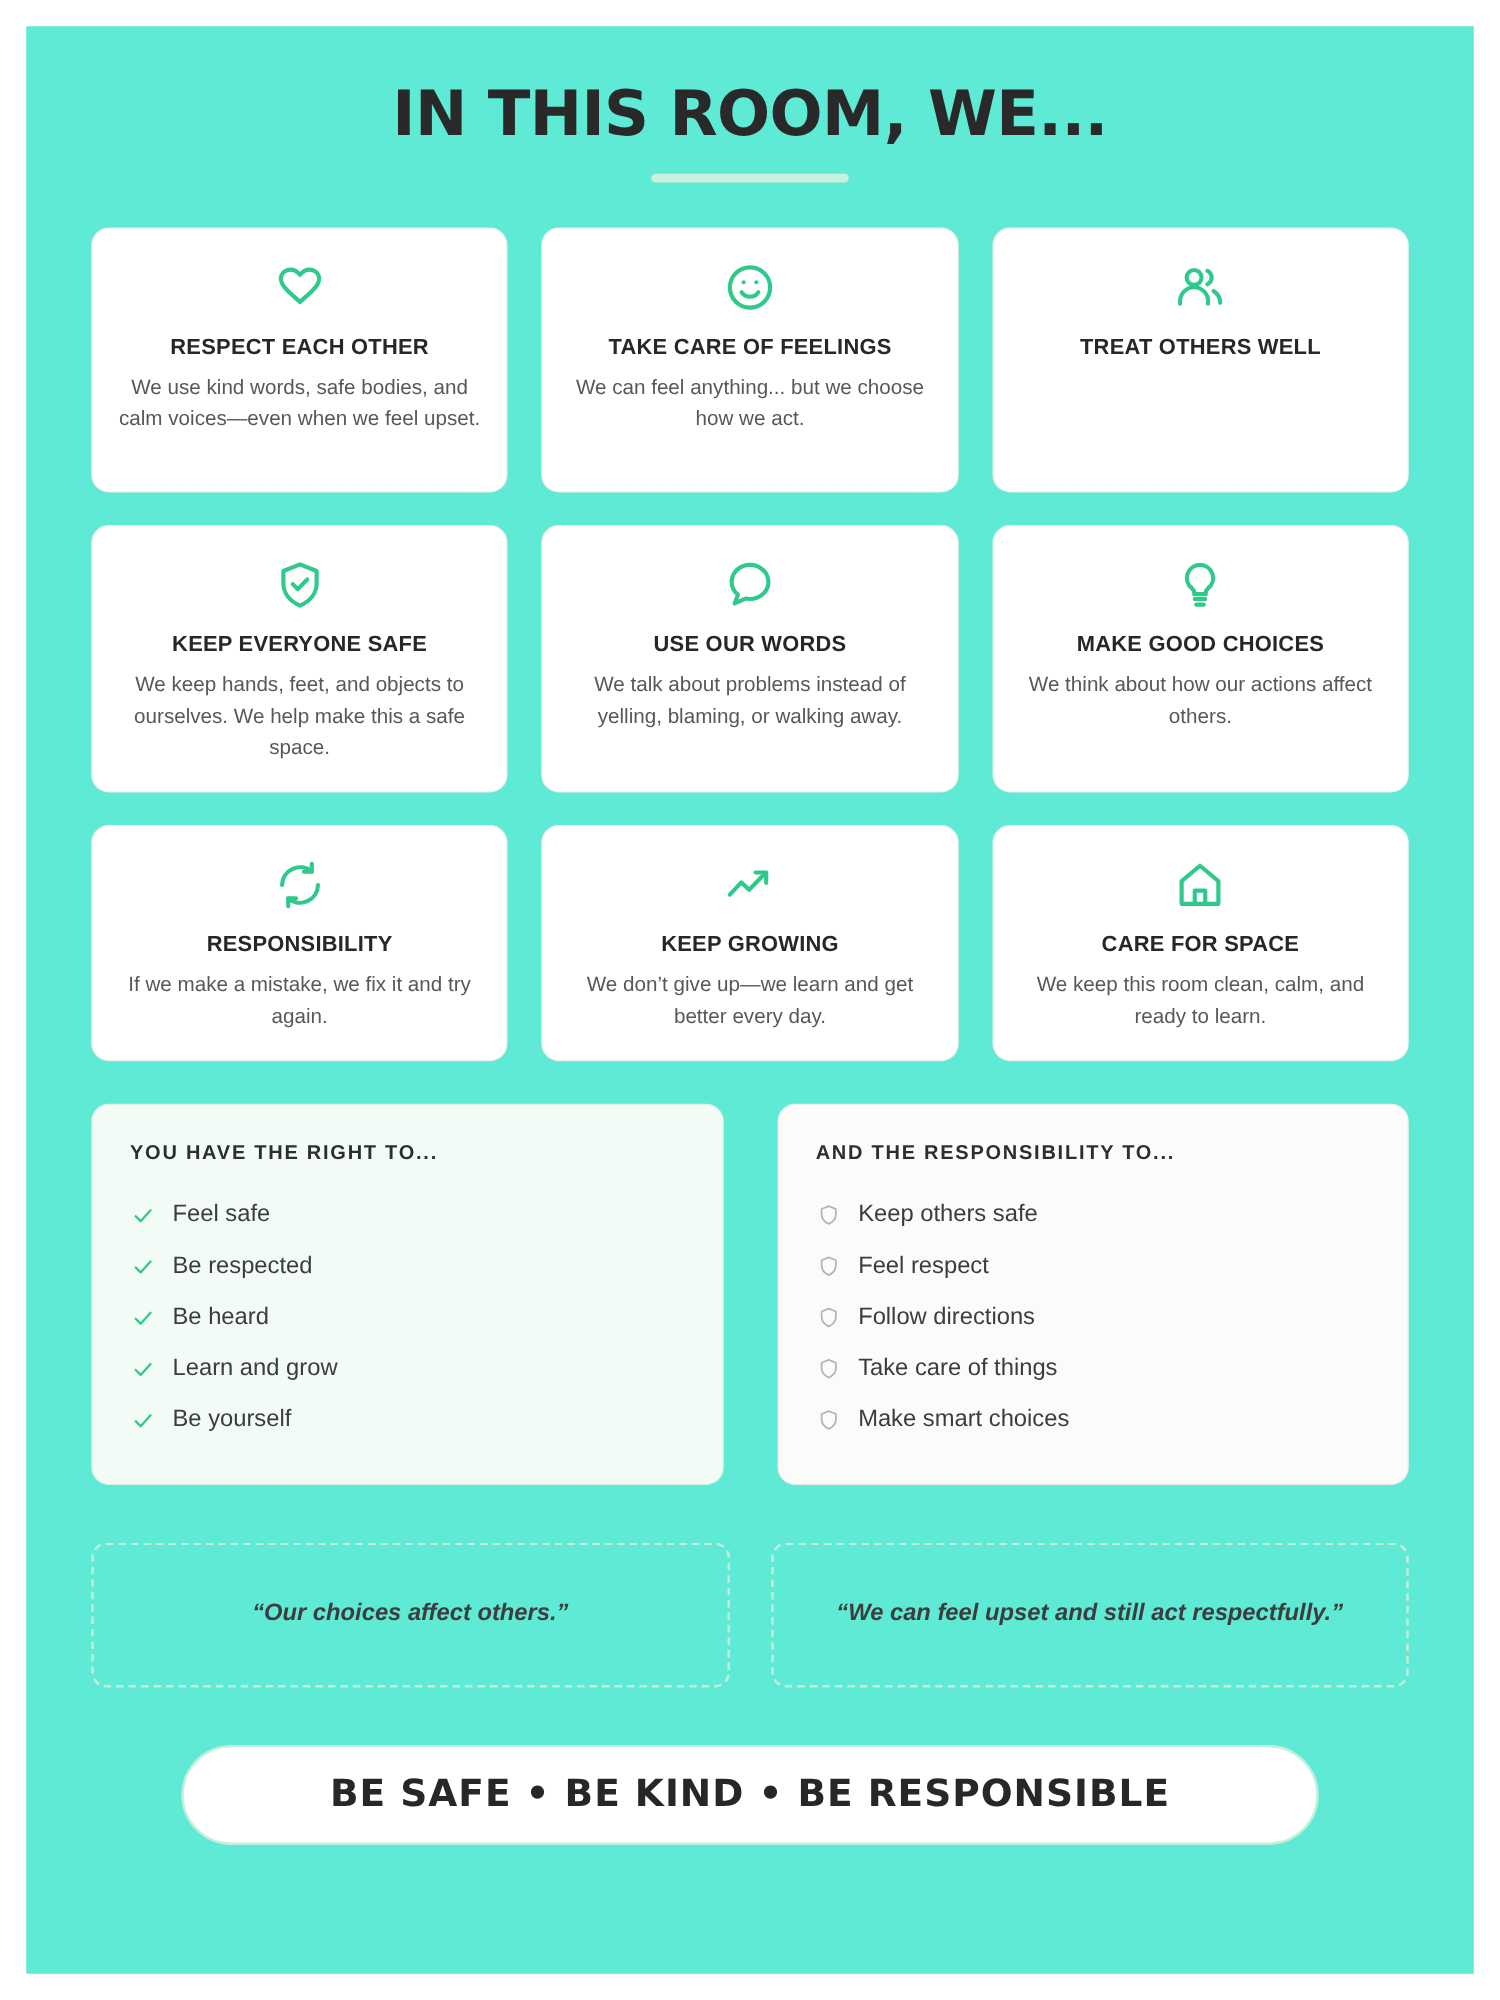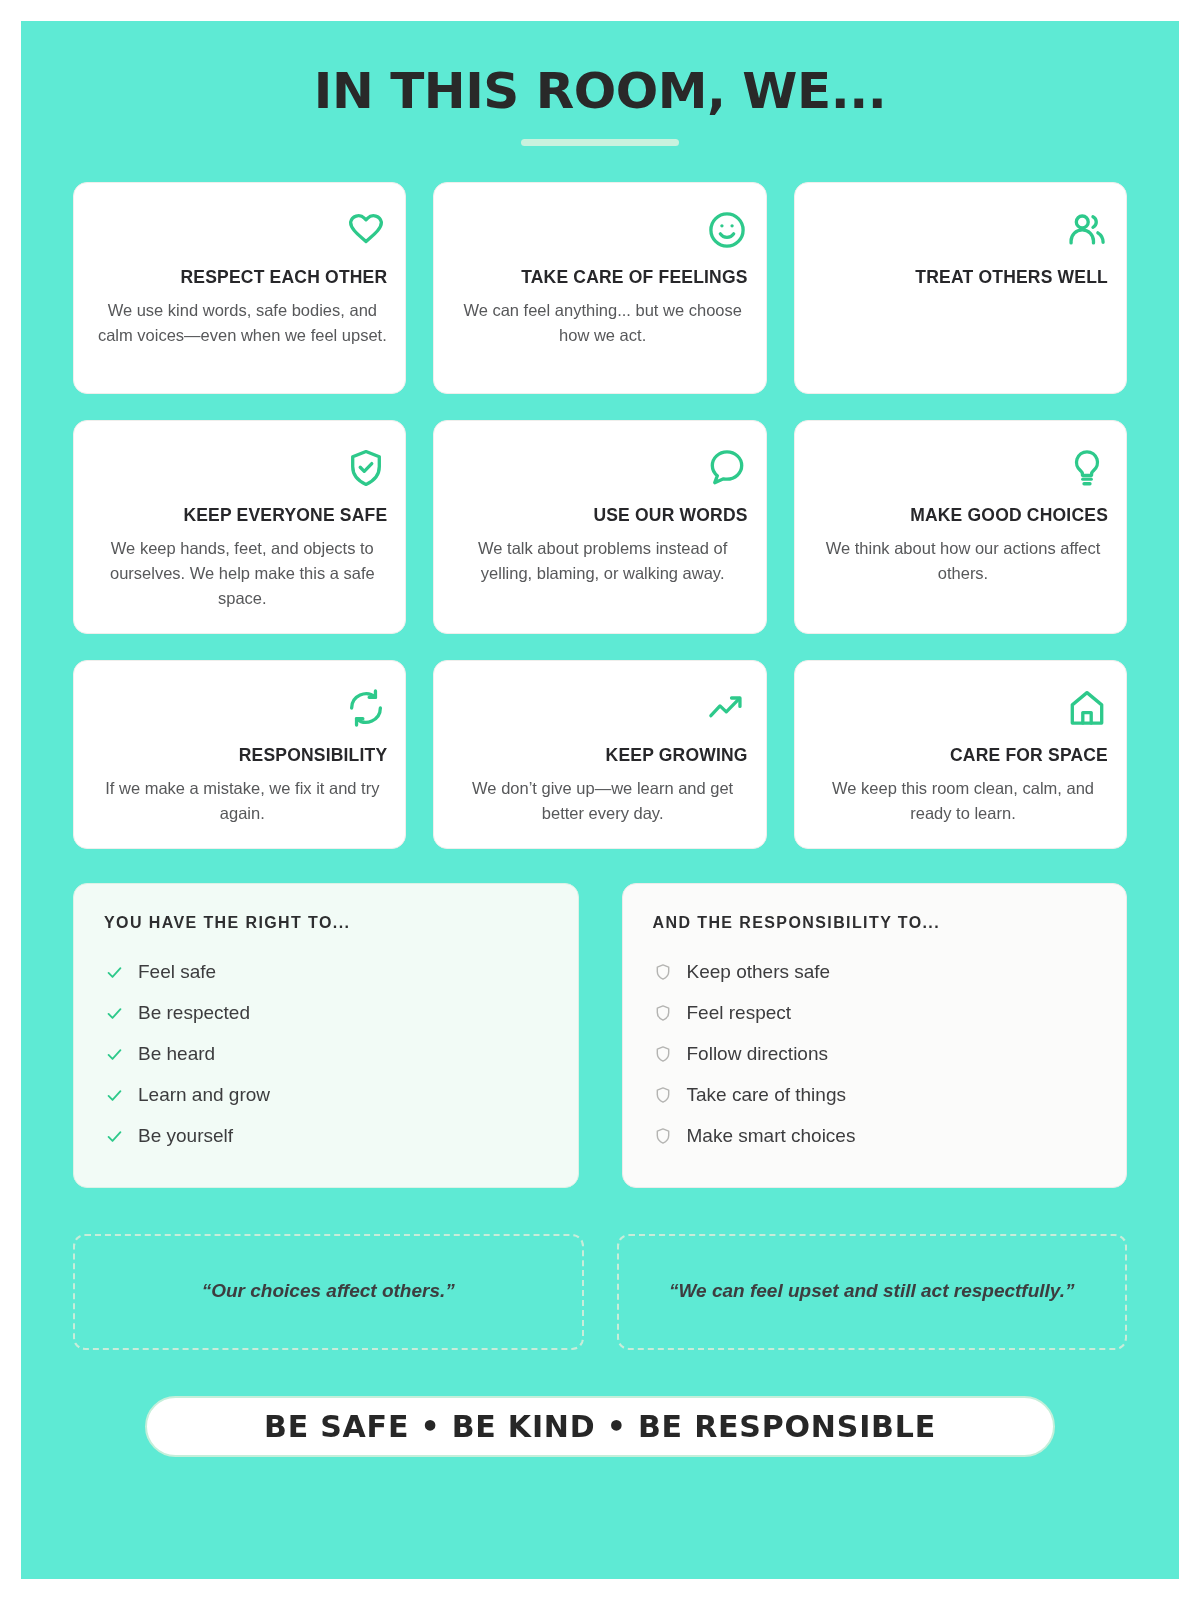--- a/index.html
+++ b/index.html
@@ -54,21 +54,21 @@
   }
 
   .card {
     background: #ffffff;
     border: 1px solid #efefec;
     border-radius: 14px;
     padding: 24px 18px 22px 18px;
     text-align: center;
     display: flex;
     flex-direction: column;
-    align-items: flex-end;
+    align-items: center;
   }
   .card.r1 { min-height: 212px; }
   .card.r2 { min-height: 212px; }
   .card.r3 { min-height: 180px; }
 
   .card-icon {
     height: 46px;
     display: flex;
     align-items: center;
     justify-content: center;
@@ -176,21 +176,21 @@
   .footer-wrap {
     margin-top: 46px;
     display: flex;
     justify-content: center;
   }
 
   .footer-banner {
     background: #ffffff;
     border: 2px solid #c5efda;
     border-radius: 44px;
-    height: 61px;
+    height: 80px;
     width: 910px;
     display: flex;
     align-items: center;
     justify-content: center;
     text-align: center;
   }
 
   .footer-text {
     font-family: "DejaVu Sans", sans-serif;
     font-size: 30px;

